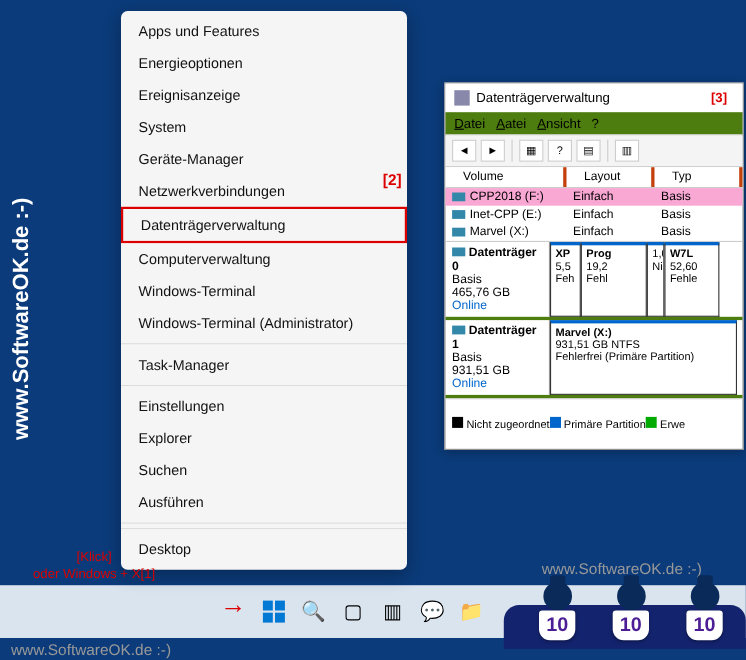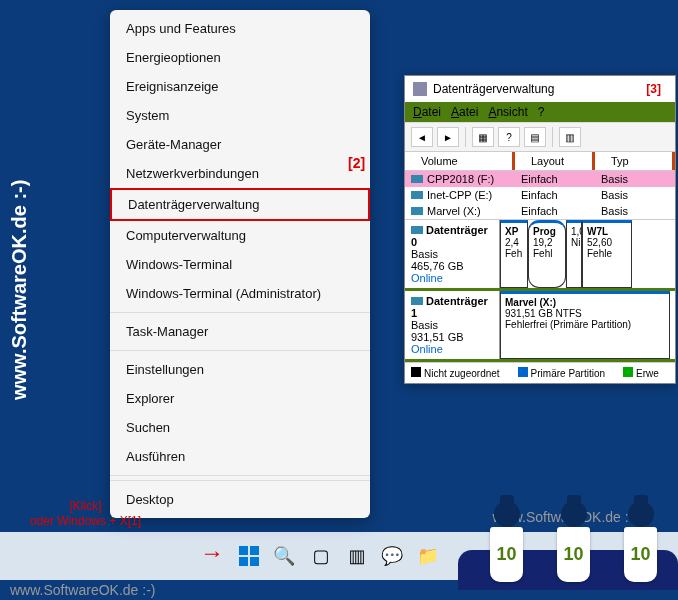--- a/index.html
+++ b/index.html
@@ -47,36 +47,36 @@
 .dm-disks { border-top: 1px solid #ccc; }
 .disk-row { display: flex; border-bottom: 3px solid #4d7c0f; font-size: 11px; }
 .disk-info { width: 95px; border-right: 1px solid #999; padding: 4px 6px; }
 .disk-info .dname { font-weight: bold; }
 .disk-info .online { color: #0066cc; }
 .disk-parts { flex: 1; display: flex; }
 .part { border: 1px solid #333; border-top-width: 3px; border-top-color: #0066cc; padding: 3px 4px; font-size: 10px; overflow: hidden; }
 .part .pname { font-weight: bold; white-space: nowrap; }
 .part .psize { white-space: nowrap; }
 
-.dm-legend { display: flex; gap: 18px; padding: 4px 6px; font-size: 10px; border-top: 1px solid #ccc; align-items: center; }
+.dm-legend { display: flex; gap: 0; padding: 16px 6px; font-size: 10px; border-top: 1px solid #ccc; align-items: center; }
 .leg-sq { width: 10px; height: 10px; display: inline-block; margin-right: 3px; }
 
 
 .taskbar { position: absolute; left: 0; bottom: 20px; width: 100%; height: 48px; background: #d9e4ef; display: flex; align-items: center; justify-content: center; gap: 8px; z-index: 5; }
 .tb-icon { width: 28px; height: 28px; display: flex; align-items: center; justify-content: center; font-size: 18px; cursor: pointer; }
 .start-icon svg { width: 24px; height: 24px; }
 .ann1 { position: absolute; left: 30px; bottom: 70px; color: #d00; font-weight: normal; font-size: 12px; z-index: 30; text-align: center; line-height: 1.3; }
 .ann-arrow { color: #d00; font-size: 24px; position: absolute; left: 200px; bottom: 36px; z-index: 30; }
 
 
 .judges { position: absolute; right: 10px; bottom: 18px; display: flex; gap: 12px; z-index: 40; }
 .judge { width: 55px; display: flex; flex-direction: column; align-items: center; }
 .j-head { width: 26px; height: 26px; background: #0a2a5a; border-radius: 50%; display: flex; align-items: center; justify-content: center; }
 .j-head::before { content: ""; width: 14px; height: 10px; background: #0a2a5a; border-radius: 3px; position: relative; top: -14px; }
-.j-card { background: #fff; color: #4d7c0f; font-weight: bold; font-size: 18px; padding: 17px 6px; border-radius: 3px 3px 10px 10px; box-shadow: 0 1px 3px rgba(0,0,0,0.3); }
+.j-card { background: #fff; color: #4c1d95; font-weight: bold; font-size: 18px; padding: 3px 6px; border-radius: 3px 3px 10px 10px; box-shadow: 0 1px 3px rgba(0,0,0,0.3); }
 .couch { position: absolute; right: 0; bottom: 10px; width: 220px; height: 40px; background: #14236e; border-radius: 14px 14px 0 0; z-index: 35; }
 
 .folder-ico { color:#e8b84a; }
 </style>
 </head>
 <body>
 
 <div class="watermark-left">www.SoftwareOK.de :-)</div>
 <div class="watermark-bottom">www.SoftwareOK.de :-)</div>
 <div class="watermark-right">www.SoftwareOK.de :-)</div>
@@ -197,24 +197,24 @@
       <div class="disk-row">
         <div class="disk-info">
           <div class="dname"><span class="vol-icon"></span> Datenträger 0</div>
           <div>Basis</div>
           <div>465,76 GB</div>
           <div class="online">Online</div>
         </div>
         <div class="disk-parts">
           <div class="part" style="width: 28px;">
             <div class="pname">XP</div>
-            <div class="psize">2,4</div>
+            <div class="psize">5,5</div>
             <div>Feh</div>
           </div>
-          <div class="part" style="width: 38px; border-radius: 11px;">
+          <div class="part" style="width: 60px;">
             <div class="pname">Prog</div>
             <div class="psize">19,2</div>
             <div>Fehl</div>
           </div>
           <div class="part" style="width: 16px;">
             <div class="pname"></div>
             <div class="psize">1,0</div>
             <div>Ni</div>
           </div>
           <div class="part" style="width: 50px;">

